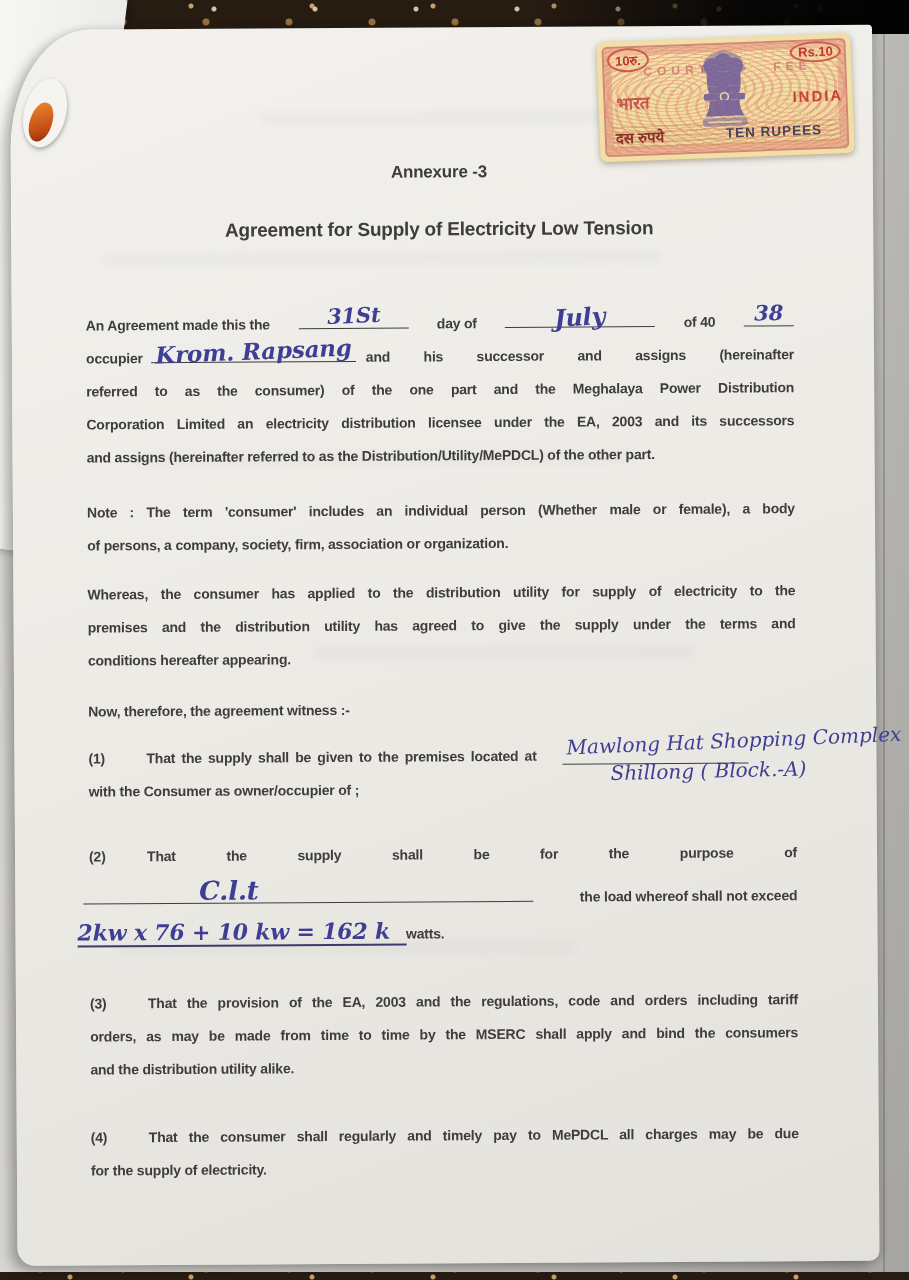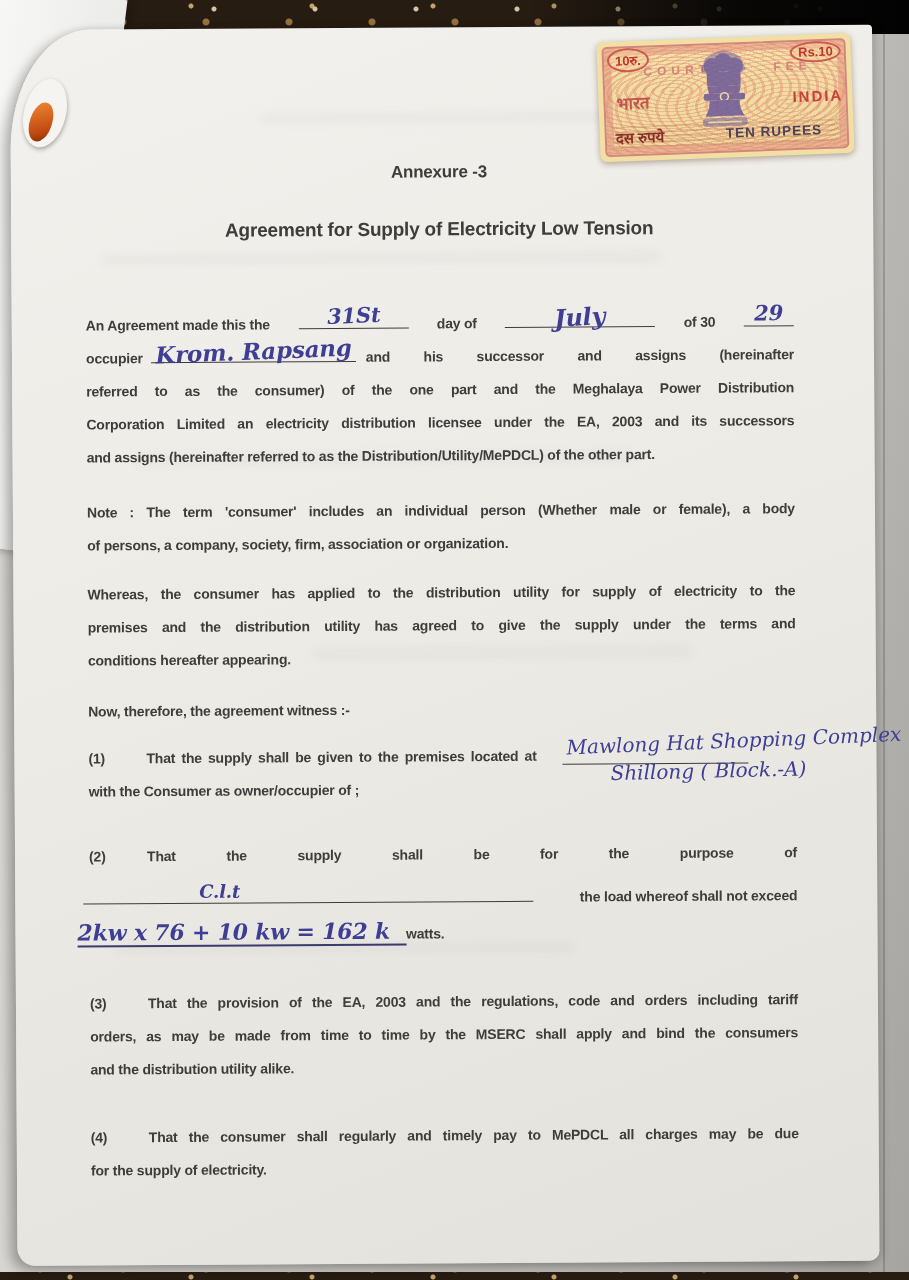--- a/index.html
+++ b/index.html
@@ -87,21 +87,21 @@
   .cbody{flex:1;}
   .rel{position:relative;}
 
   .c1text{word-spacing:2.5px;}
   .hw1a{position:absolute;left:478px;top:-10px;font-size:20px;transform:rotate(-2deg);}
   .u1{position:absolute;left:474px;top:24px;width:186px;border-bottom:1.6px solid #3e3d3b;}
   .hw1b{position:absolute;left:522px;top:20px;font-size:20px;transform:rotate(-1deg);}
 
   .c2row{display:flex;align-items:baseline;}
   .u2{flex:0 0 450px;margin-left:-6px;border-bottom:1.6px solid #3e3d3b;position:relative;height:30px;}
-  .hw2{position:absolute;left:116px;bottom:-5px;font-size:18px;}
+  .hw2{position:absolute;left:116px;bottom:-5px;font-size:26px;}
   .c2right{flex:1;text-align:right;}
   .hwload{font-size:22px;border-bottom:2px solid #3a3a6e;padding:0 16px 0 0;margin-left:-12px;}
 
   .m22{margin-top:22px;} .m16{margin-top:16px;} .m18{margin-top:18px;}
   .m14{margin-top:14px;} .m32{margin-top:32px;} .m35{margin-top:35px;} .m62{margin-top:62px;}
 </style>
 </head>
 <body>
 
 <div class="scene">
@@ -155,23 +155,23 @@
       <div>
         <div class="t row m62">
           <span>An Agreement made this the</span>
           <span class="blank w110">
             <span class="hw hwb" style="transform:rotate(-2deg);">31St</span>
             </span>
           <span>day of</span>
           <span class="blank w150">
             <span class="hw hwb" style="font-size:24px;bottom:-7px;transform:rotate(-3deg);">July</span>
             </span>
-          <span>of 30</span>
+          <span>of 40</span>
           <span class="blank w50">
-            <span class="hw hwb">29</span>
+            <span class="hw hwb">38</span>
             </span>
         </div>
         <div class="t row">
           <span>occupier</span>
           <span class="blank w205" style="margin-left:8px;">
             <span class="hw hwb" style="font-size:23px;bottom:-6px;transform:rotate(-2deg);">Krom. Rapsang</span>
             </span>
           <span class="grow line fill">and his successor and assigns (hereinafter</span>
         </div>
         <div class="t line fill">referred to as the consumer) of the one part and the Meghalaya Power Distribution</div>

